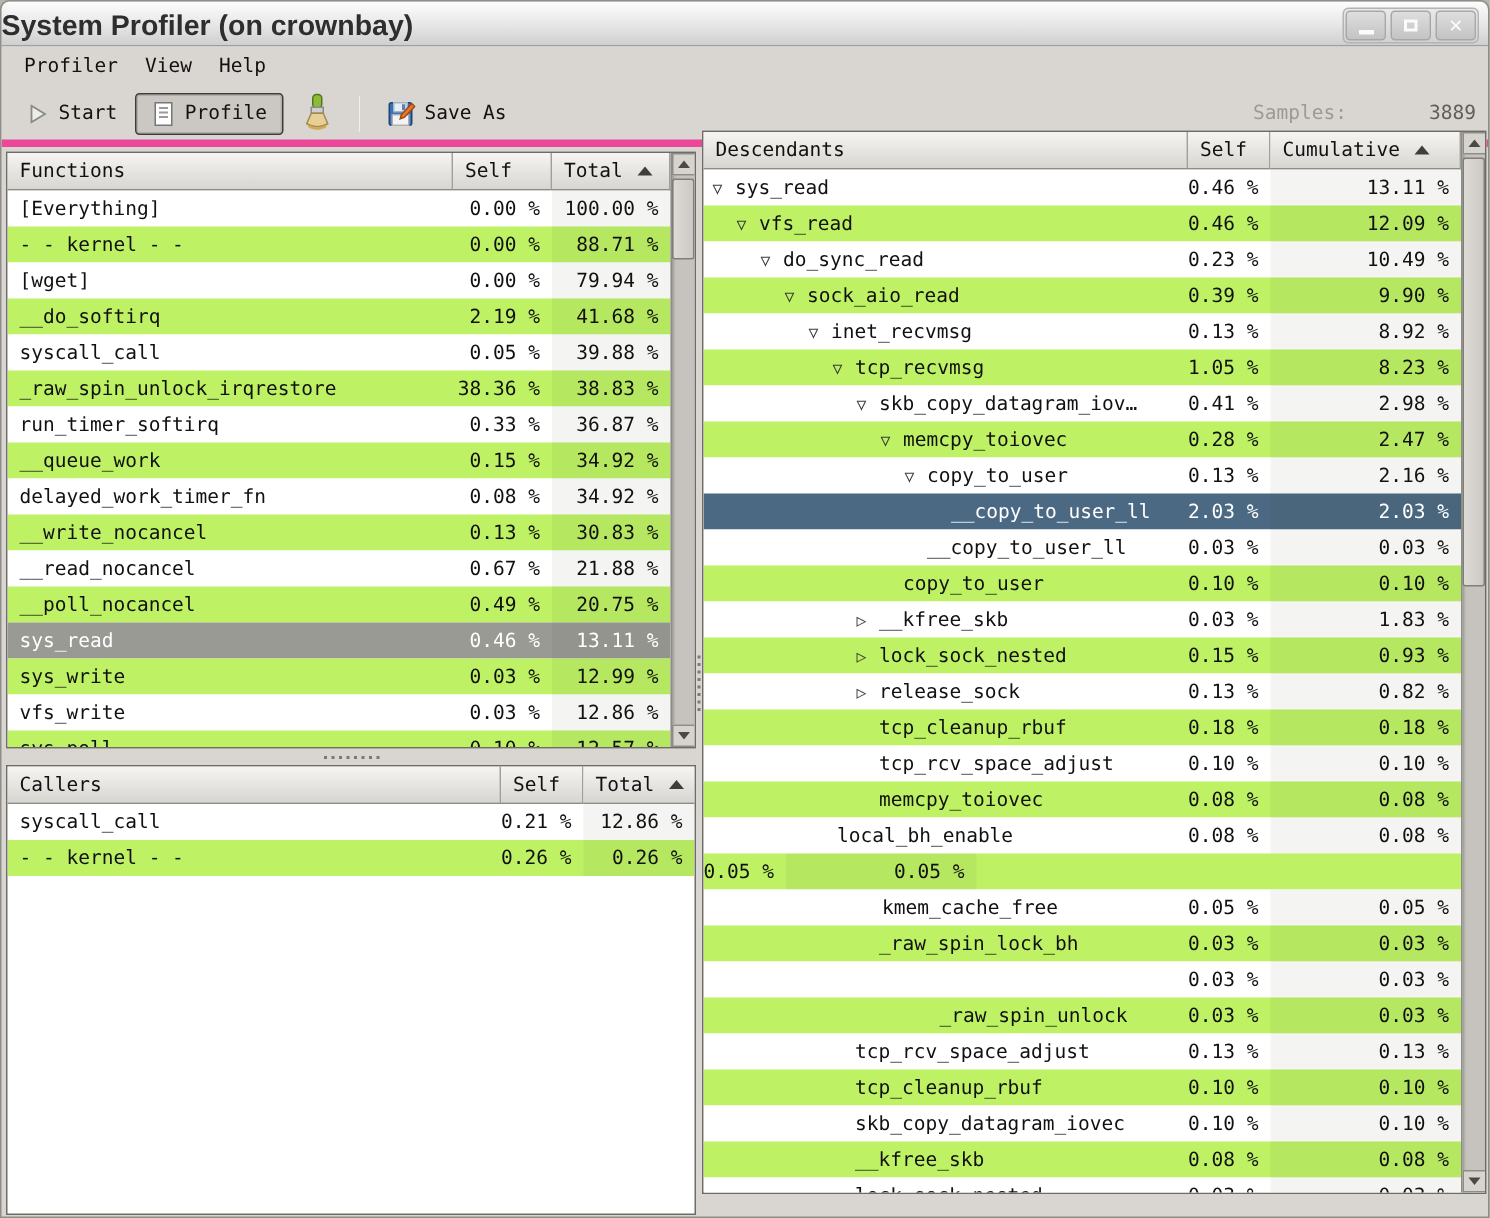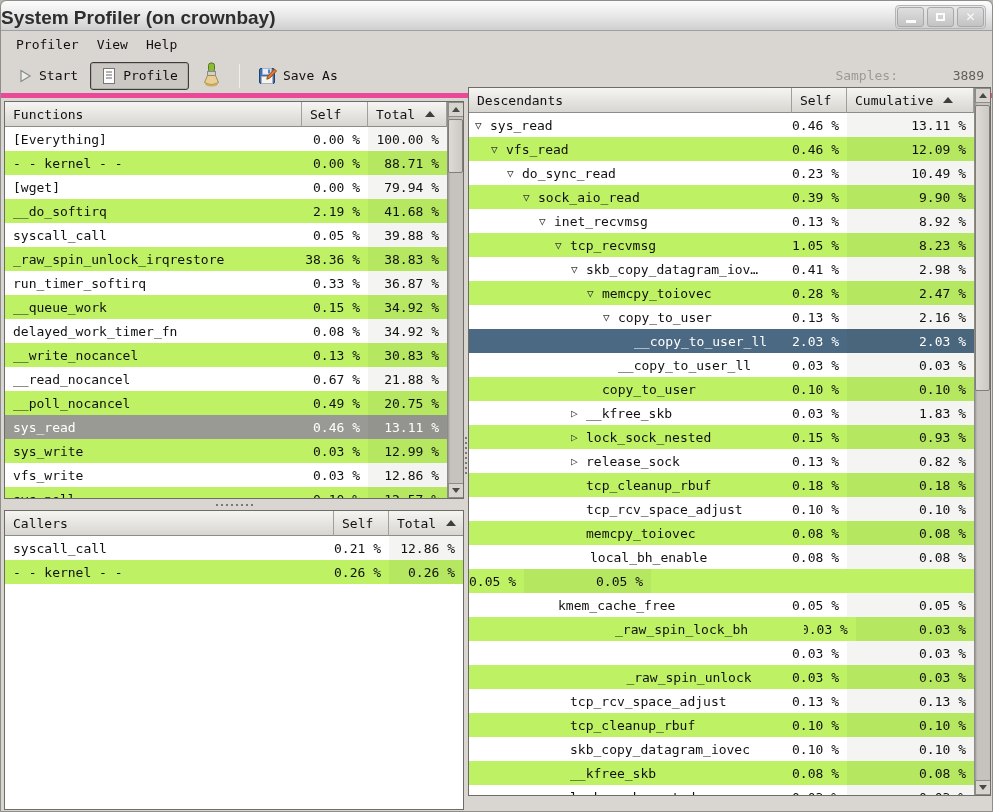--- a/index.html
+++ b/index.html
@@ -520,41 +520,41 @@
         </div>
         <div class="row desc stripe">
           <div class="cell name" style="padding-left: 102px;">
             <span class="exp"></span>
             <span>memcpy_toiovec</span>
           </div>
           <div class="cell num self">0.08 %</div>
           <div class="cell num total sorted">0.08 %</div>
         </div>
         <div class="row desc">
-          <div class="cell name" style="padding-left: 106px;">
+          <div class="cell name" style="padding-left: 74px;">
             <span class="exp"></span>
             <span>local_bh_enable</span>
           </div>
           <div class="cell num self">0.08 %</div>
           <div class="cell num total sorted">0.08 %</div>
         </div>
         <div class="row desc stripe">
           <div class="cell num self">0.05 %</div>
           <div class="cell num total sorted">0.05 %</div>
         </div>
         <div class="row desc">
-          <div class="cell name" style="padding-left: 74px;">
+          <div class="cell name" style="padding-left: 104px;">
             <span class="exp"></span>
             <span>kmem_cache_free</span>
           </div>
           <div class="cell num self">0.05 %</div>
           <div class="cell num total sorted">0.05 %</div>
         </div>
         <div class="row desc stripe">
-          <div class="cell name" style="padding-left: 102px; margin-left: 29px;">
+          <div class="cell name" style="padding-left: 102px;">
             <span class="exp"></span>
             <span>_raw_spin_lock_bh</span>
           </div>
           <div class="cell num self">0.03 %</div>
           <div class="cell num total sorted">0.03 %</div>
         </div>
         <div class="row desc">
           <div class="cell name" style="padding-left: 44px; margin-top: 40px;">
             <span class="exp"></span>
             <span>skb_release_head_state</span>

